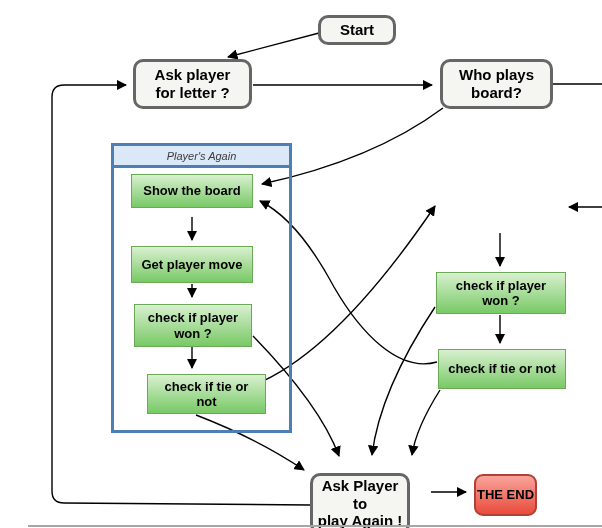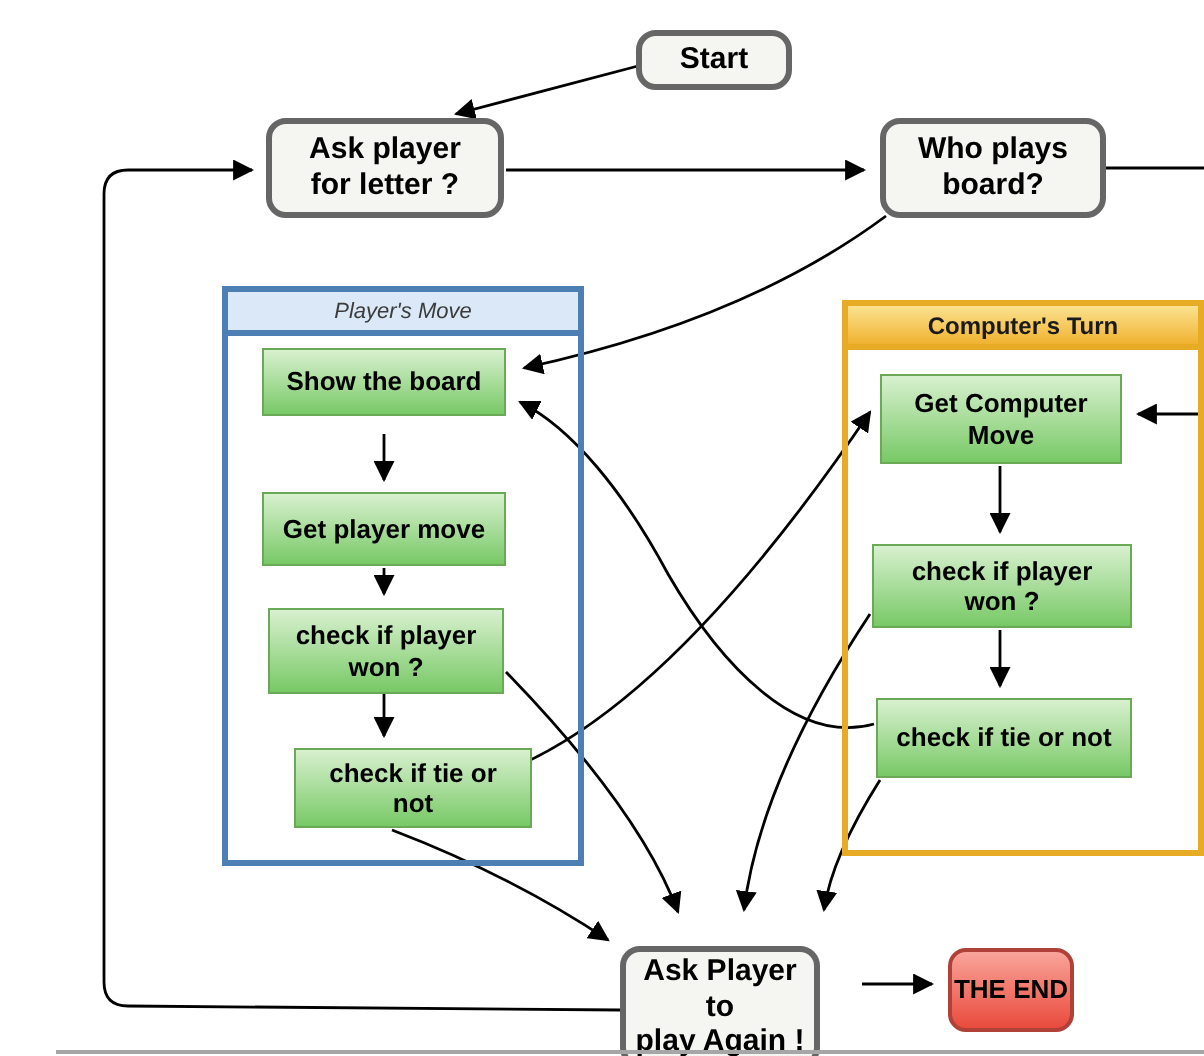--- a/index.html
+++ b/index.html
@@ -101,42 +101,35 @@
   <div class="node terminal start" style="left:290px;top:15px;width:78px;height:30px;">Start</div>
 
   <div class="node terminal" style="left:105px;top:59px;width:119px;height:50px;">Ask player
 for letter ?</div>
 
   <div class="node terminal" style="left:412px;top:59px;width:113px;height:50px;">Who plays
 board?</div>
 
   <div class="container" id="player-container">
     <div class="container-header">
-      <span>Player's Move</span>
+      <span>Player's Again</span>
     </div>
   </div>
 
   <div class="node process" style="left:103px;top:174px;width:122px;height:34px;">Show the board</div>
 
   <div class="node process" style="left:103px;top:246px;width:122px;height:37px;">Get player move</div>
 
   <div class="node process" style="left:106px;top:304px;width:118px;height:43px;">check if player
 won ?</div>
 
   <div class="node process" style="left:119px;top:374px;width:119px;height:40px;">check if tie or
 not</div>
 
-  <div class="container" id="computer-container">
-    <div class="container-header">
-      <span>Computer's Turn</span>
-    </div>
-  </div>
 
-  <div class="node process" style="left:412px;top:187px;width:121px;height:45px;">Get Computer
-Move</div>
 
   <div class="node process" style="left:408px;top:272px;width:130px;height:42px;">check if player
 won ?</div>
 
   <div class="node process" style="left:410px;top:349px;width:128px;height:40px;">check if tie or not</div>
 
   <div class="node terminal" style="left:282px;top:473px;width:100px;height:61px;">Ask Player to
 play Again !</div>
 
   <div class="node end-node" style="left:446px;top:474px;width:63px;height:42px;">THE END</div>

